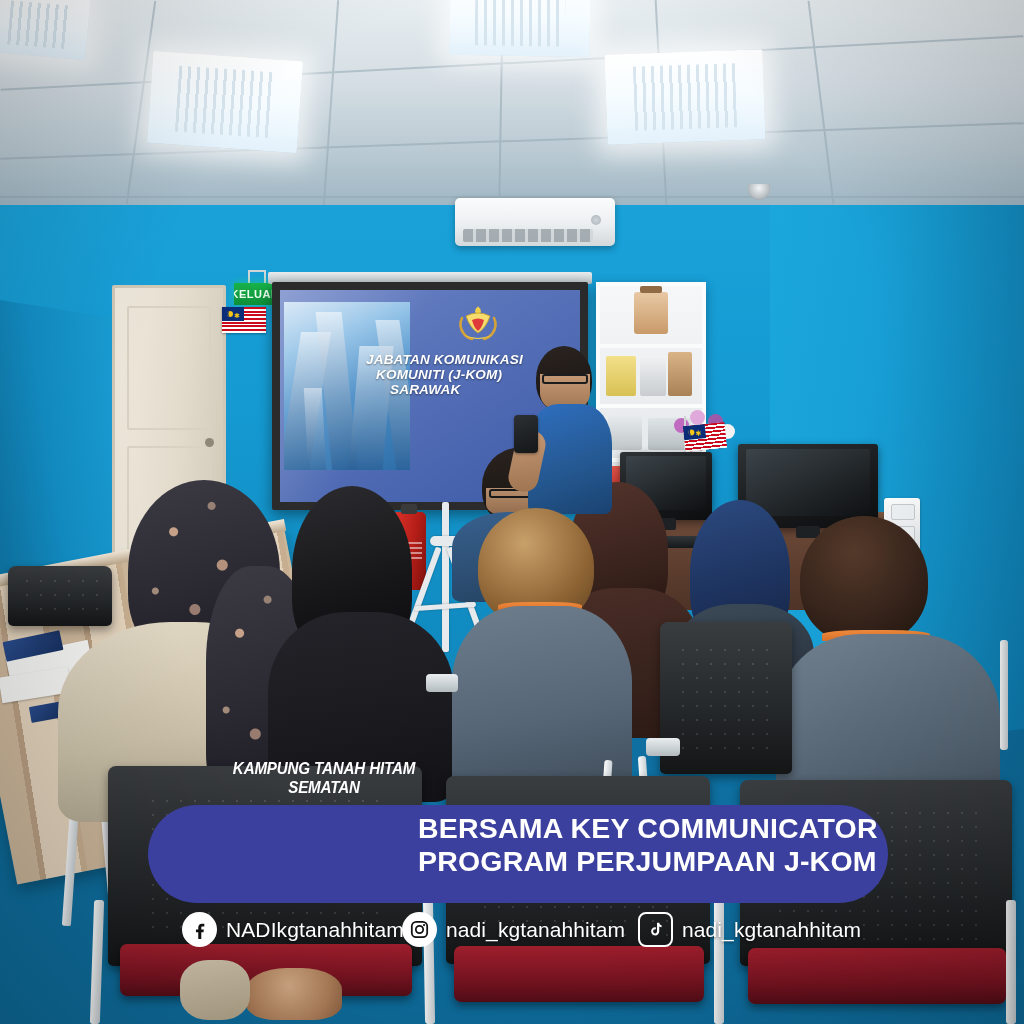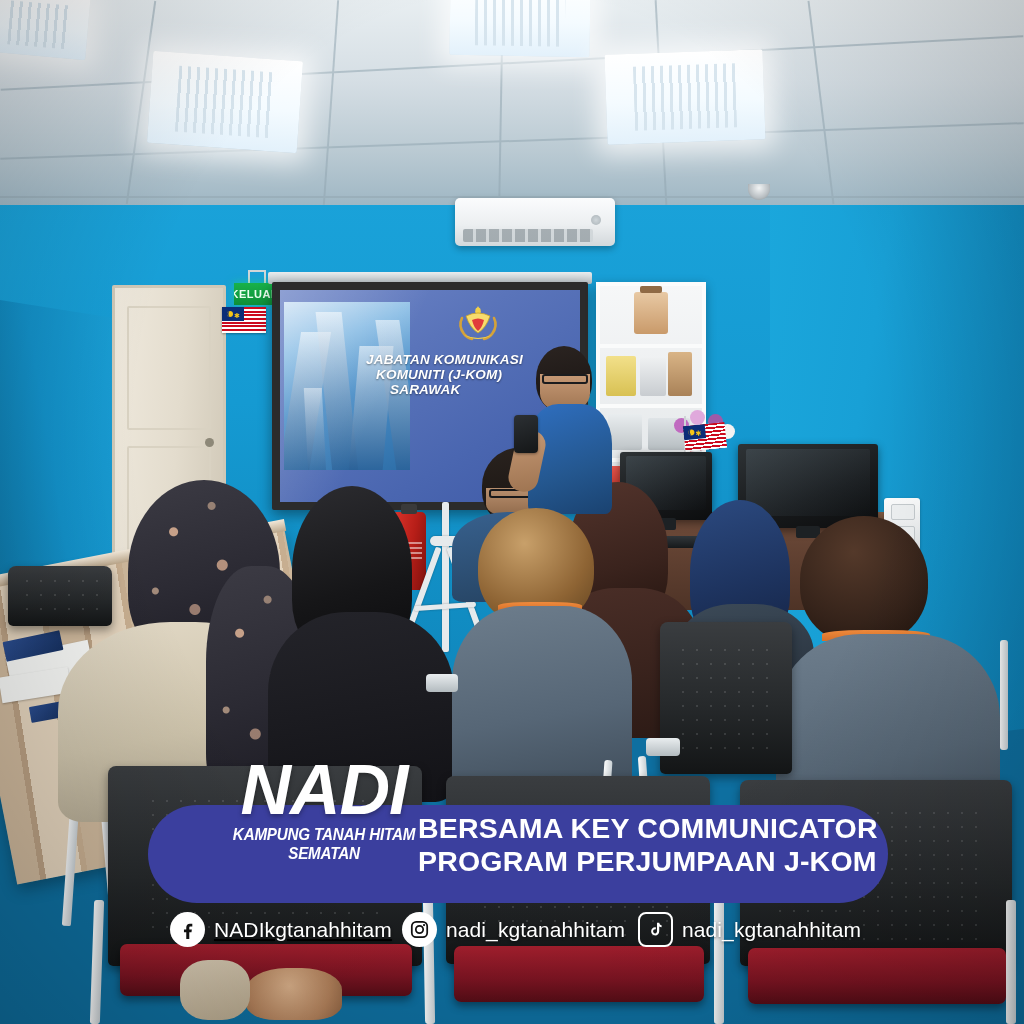--- a/index.html
+++ b/index.html
@@ -503,33 +503,32 @@
 
     <div style="position:absolute;left:0;top:900px;width:1024px;height:124px;
       background:linear-gradient(180deg,#cfd4d6,#b6bdc0);z-index:-1;"></div>
 
     <div class="vignette"></div>
   </div>
 
   <div class="pill"></div>
 
   <div class="nadi-logo">
-    <div class="nadi-word">NADI</div>
     <div class="nadi-sub1">KAMPUNG TANAH HITAM</div>
     <div class="nadi-sub2">SEMATAN</div>
   </div>
 
   <div class="banner-text">
     <div>BERSAMA KEY COMMUNICATOR</div>
     <div>PROGRAM PERJUMPAAN J-KOM</div>
   </div>
 
   <div class="social-row">
 
-    <div class="social" style="left:0px;top:6px;text-decoration:underline;">
+    <div class="social" style="left:12px;top:6px;">
       <span class="ic ic-circle">
         <svg viewBox="0 0 24 24" width="22" height="22" aria-hidden="true">
           <path fill="#111" d="M14.6 8.2h2.1V5.3h-2.6c-2.5 0-4 1.5-4 4.1v2H7.6v3h2.5v7.3h3.3v-7.3h2.4l.4-3h-2.8V9.6c0-.9.3-1.4 1.2-1.4z"></path>
         </svg>
       </span>
       <span class="handle">NADIkgtanahhitam</span>
     </div>
 
     <div class="social" style="left:232px;top:6px;">
       <span class="ic ic-circle">

